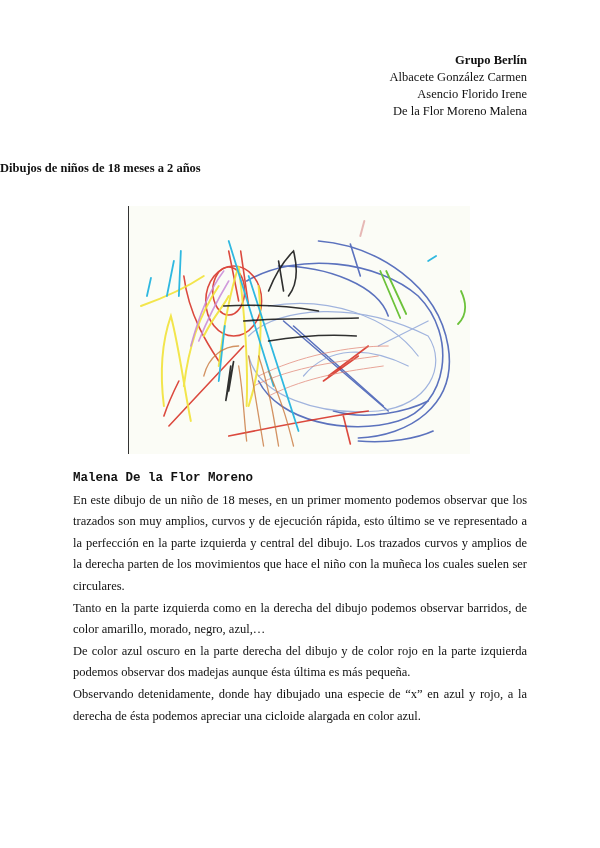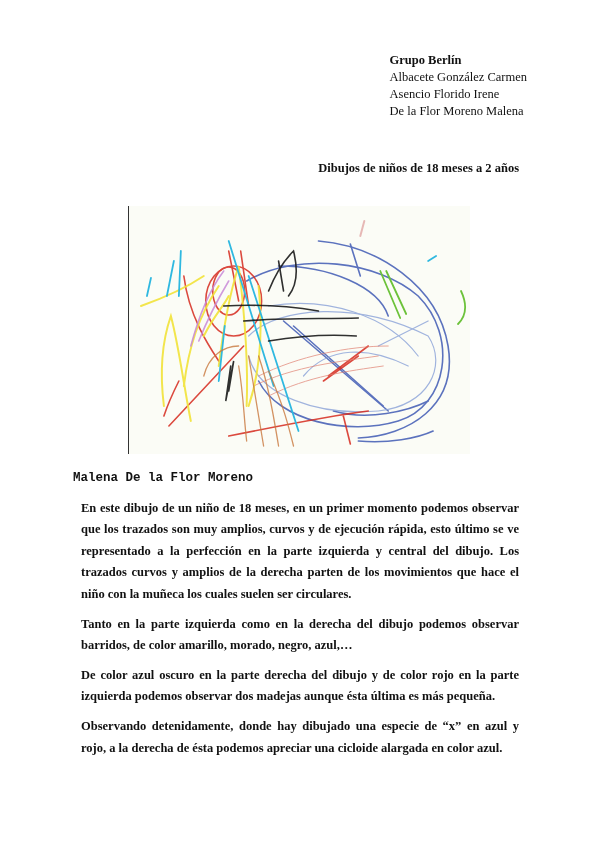--- a/index.html
+++ b/index.html
@@ -1,27 +1,27 @@
 <!DOCTYPE html>
 <html><head>
 <meta charset="utf-8">
 <style>
   html, body { margin:0; padding:0; background:#ffffff; }
   body { width:600px; height:848px; position:relative; overflow:hidden;
          font-family:"Liberation Serif", "DejaVu Serif", serif; color:#111; }
   .page { position:absolute; left:0; top:0; width:600px; height:848px; background:#fff; }
-  .authors { position:absolute; right:73px; top:52px; font-size:12.5px; line-height:17px;margin-left:20px; }
+  .authors { position:absolute; right:73px; top:52px; text-align:right; font-size:12.5px; line-height:17px;margin-left:20px; }
   .authors .group { font-weight:bold; }
-  .title { position:absolute; left:0; width:519px; top:161px; text-align:right; font-weight:bold; font-size:12.5px; }
+  .title { position:absolute; left:0; width:519px; top:161px; text-align:left; font-weight:bold; font-size:12.5px; }
   .drawing { position:absolute; left:128px; top:206px; width:342px; height:248px; background:#fbfcf6;
              border-left:1.5px solid #333; box-sizing:border-box; }
   .drawing svg { width:100%; height:100%; display:block; }
   .body { position:absolute; left:73px; top:468px; width:454px; font-size:12.5px; line-height:21.6px; }
   .body h2 { margin:0; font-size:12.5px; font-weight:bold; line-height:21.6px;font-family:Liberation Mono, monospace; }
-  .body p { margin:8px; text-align:justify;font-weight:bold; }
+  .body p { margin:0; text-align:justify; }
 </style>
 </head>
 <body>
 
 <div class="page">
 
   <div class="authors">
     <div class="group">Grupo Berlín</div>
     <div>Albacete González Carmen</div>
     <div>Asencio Florido Irene</div>

